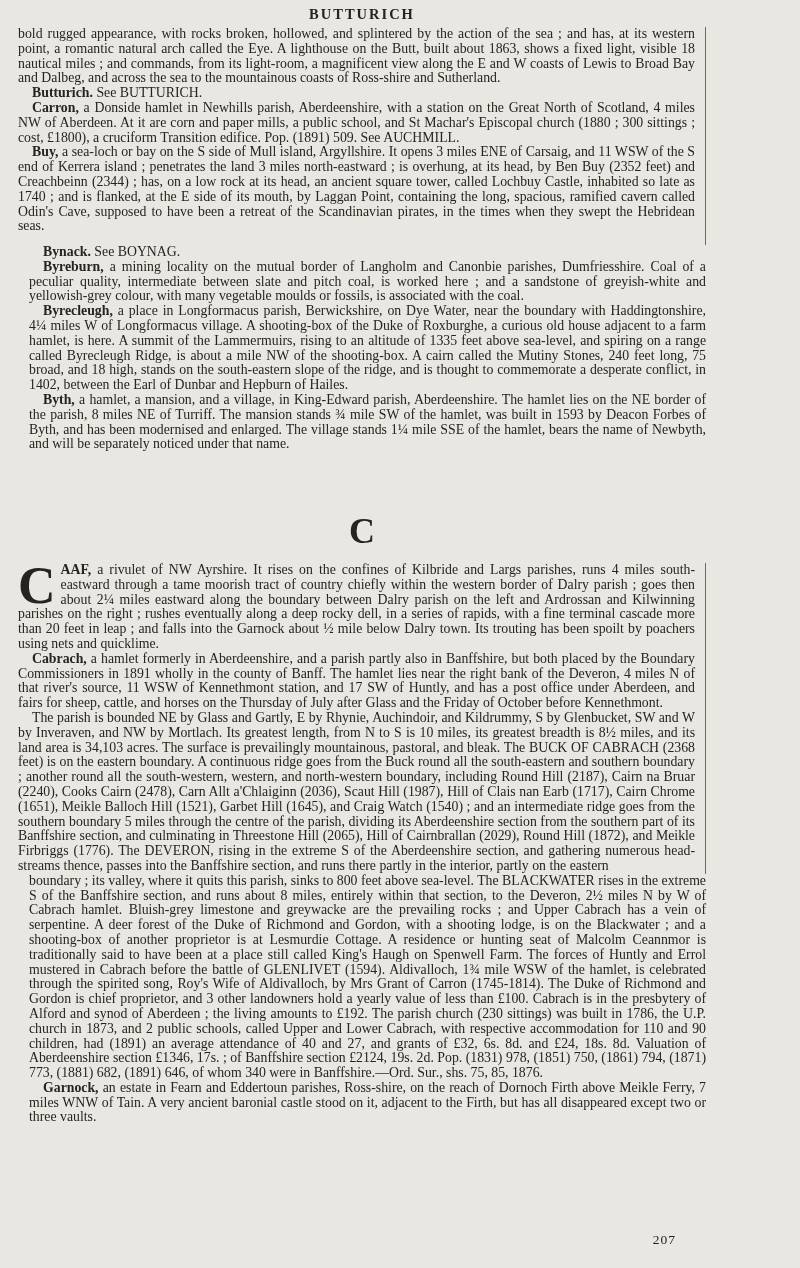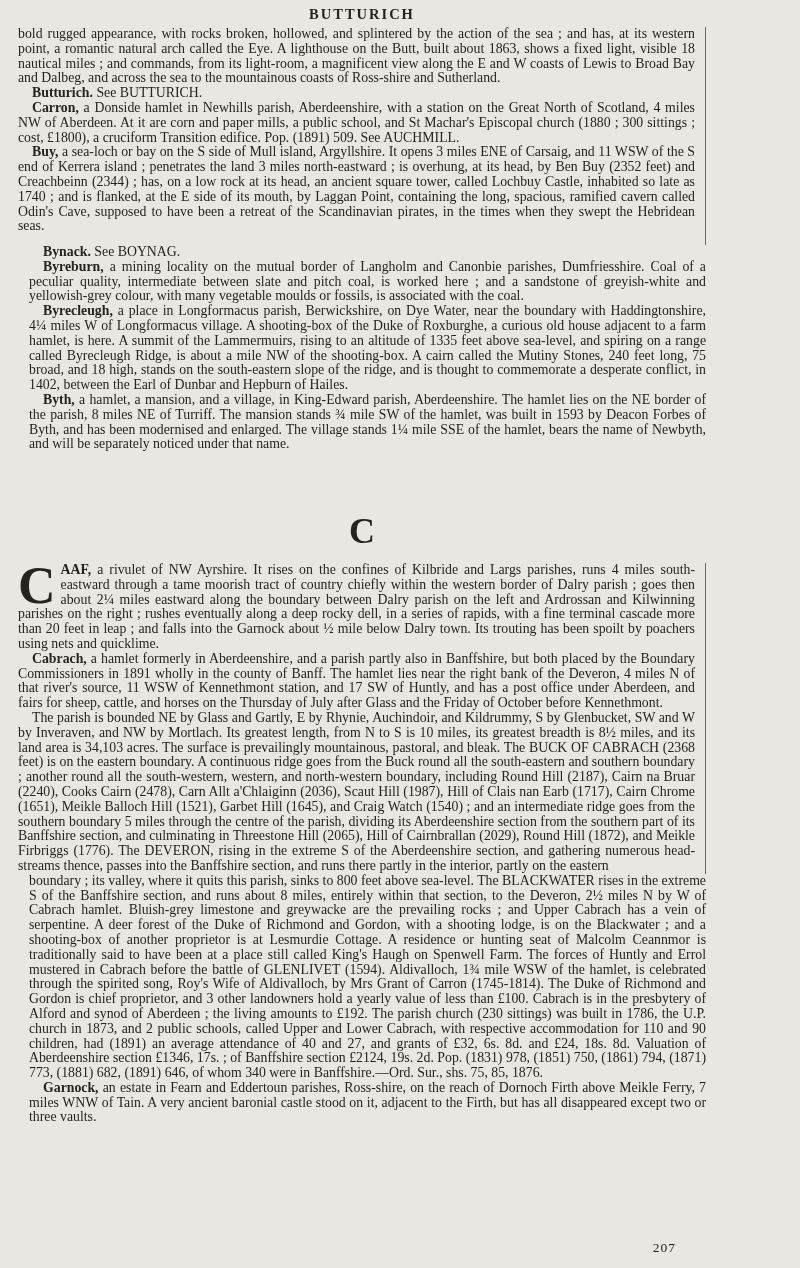--- a/index.html
+++ b/index.html
@@ -43,21 +43,21 @@
   .dropcap {
     float: left;
     font-weight: bold;
     font-size: 52px;
     line-height: 41px;
     padding: 2px 5px 0 0;
   }
   .page-number {
     position: absolute;
     right: 48px;
-    bottom: 12px;
+    bottom: 20px;
     font-size: 13.5px;
     letter-spacing: 1px;
   }
 </style>
 </head>
 <body>
 
 <div class="page">
 
   <div class="running-heads">

